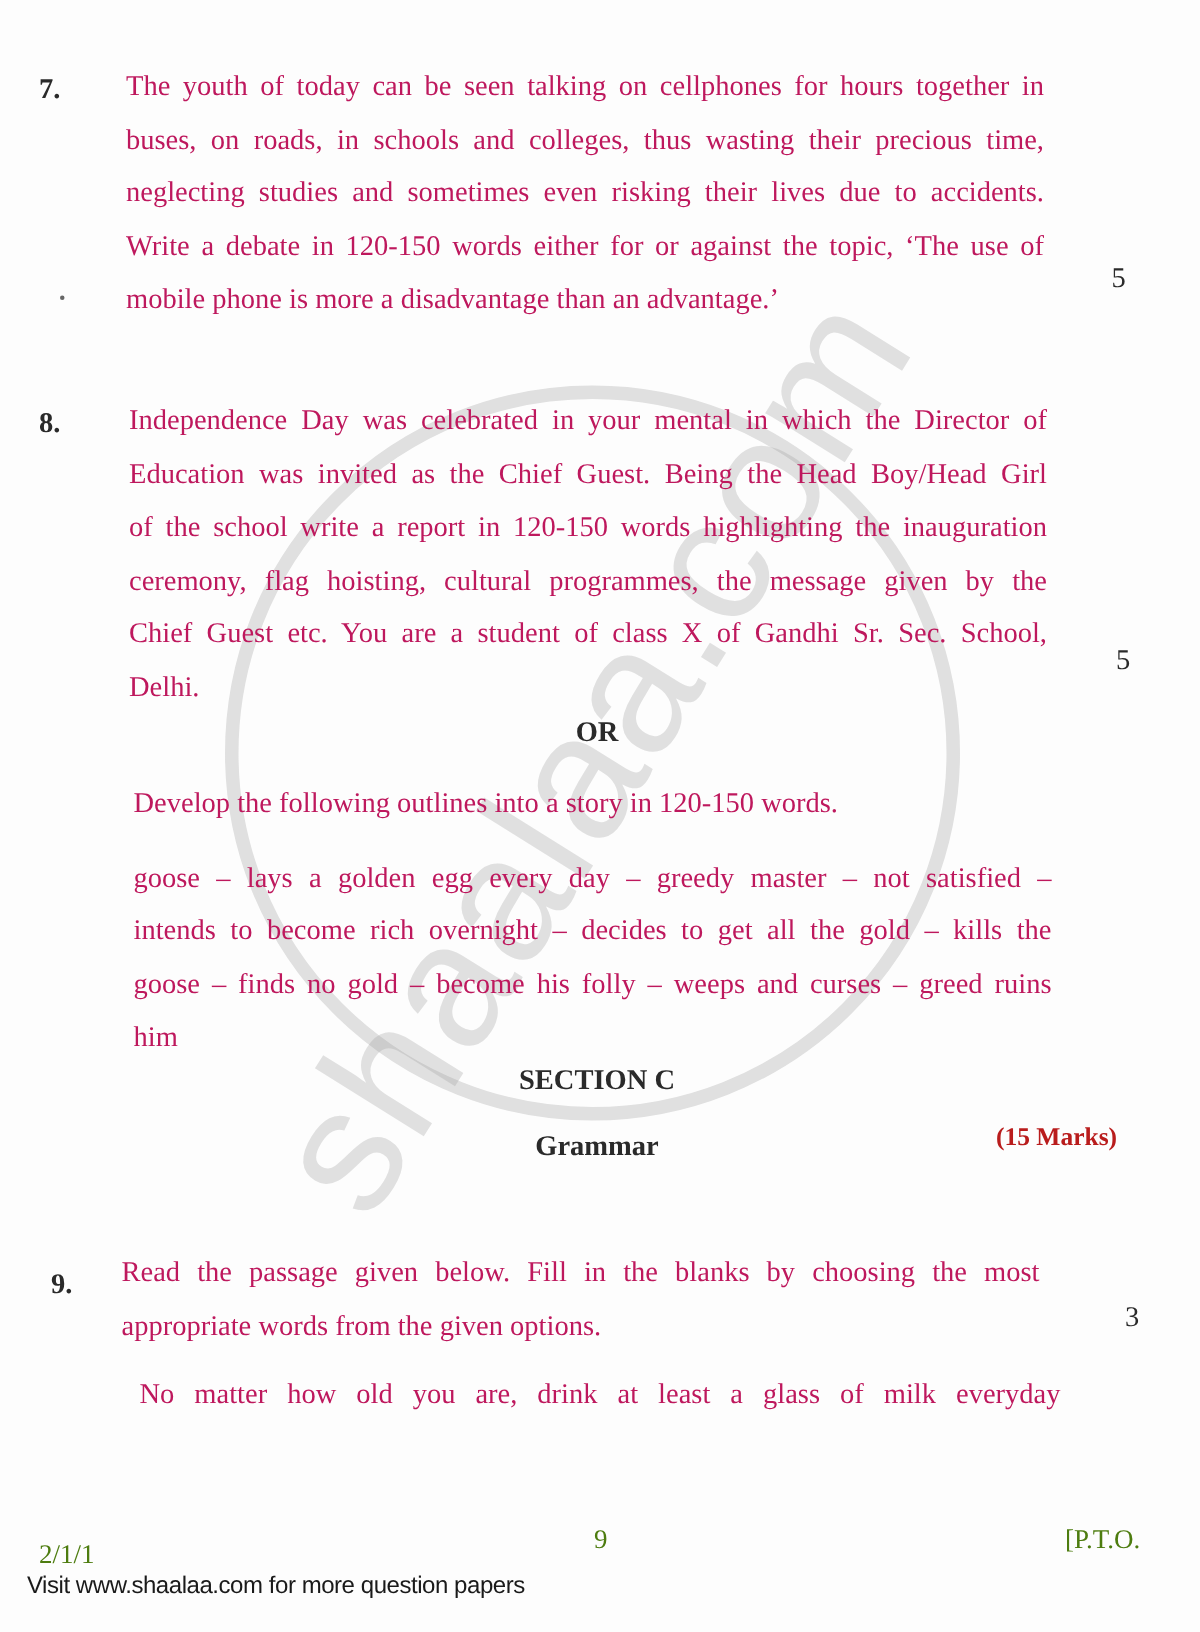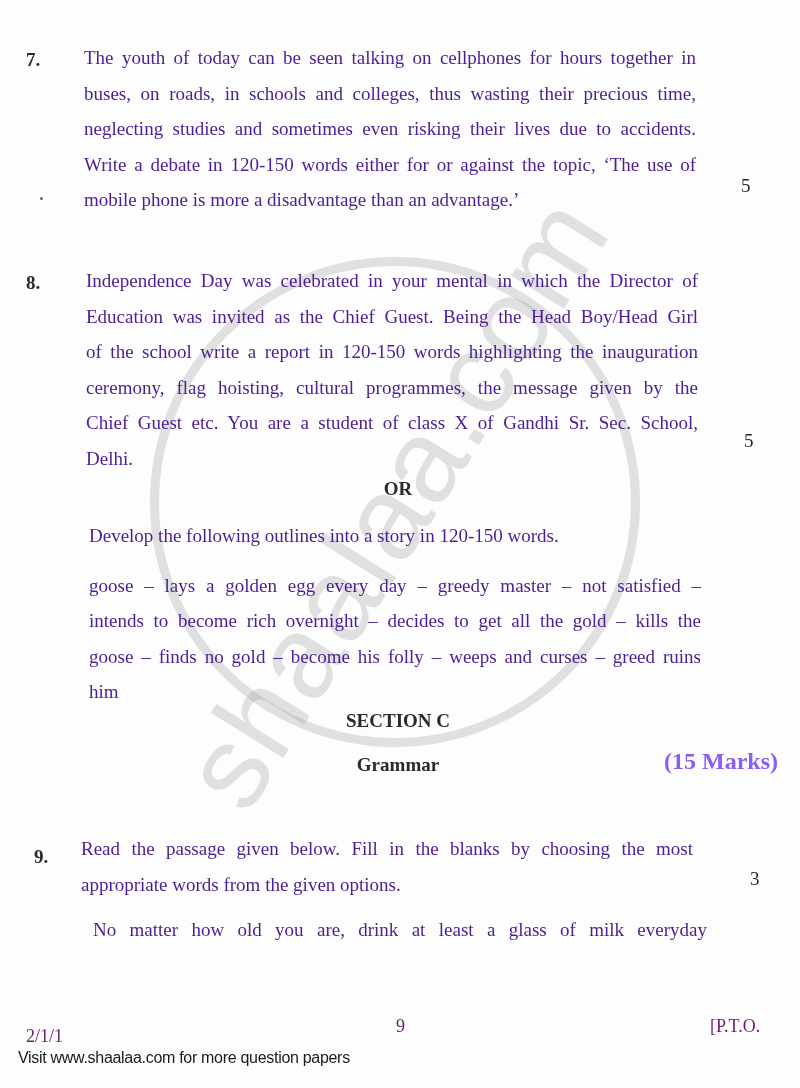--- a/index.html
+++ b/index.html
@@ -27,21 +27,21 @@
       font-weight: bold;
       font-size: 19px;
       color: #2a2a2a;
     }
     .para {
       position: absolute;
       font-size: 19px;
       line-height: 35.5px;
       text-align: justify;
       text-align-last: left;
-      color: #4c1d95;
+      color: #be185d;
     }
     .line {
       display: block;
       white-space: nowrap;
       text-align: justify;
       text-align-last: justify;
     }
     .line.last {
       text-align-last: left;
     }
@@ -54,27 +54,27 @@
       position: absolute;
       left: 0; width: 800px;
       text-align: center;
       font-weight: bold;
       font-size: 19px;
       color: #2a2a2a;
     }
     .marks-bold {
       position: absolute;
       font-weight: bold;
-      font-size: 24px;
-      color: #8b5cf6;
+      font-size: 17px;
+      color: #b91c1c;
     }
     .footer-code, .footer-page, .footer-pto {
       position: absolute;
       font-size: 18px;
-      color: #701a75;
+      color: #4d7c0f;
     }
     .footer-link {
       position: absolute;
       left: 18px;
       top: 1049px;
       font-family: "Liberation Sans", "DejaVu Sans", sans-serif;
       font-size: 16px;
       color: #1a1a1a;
       letter-spacing: -0.3px;
     }

